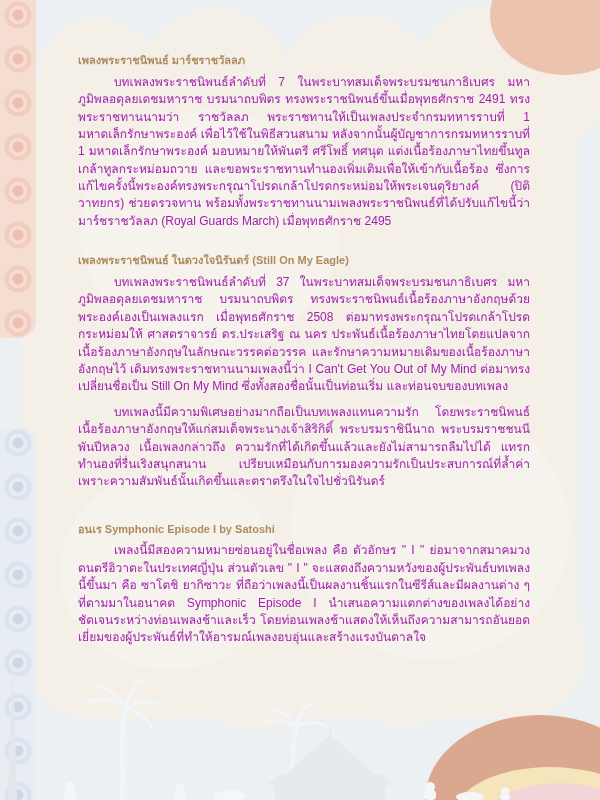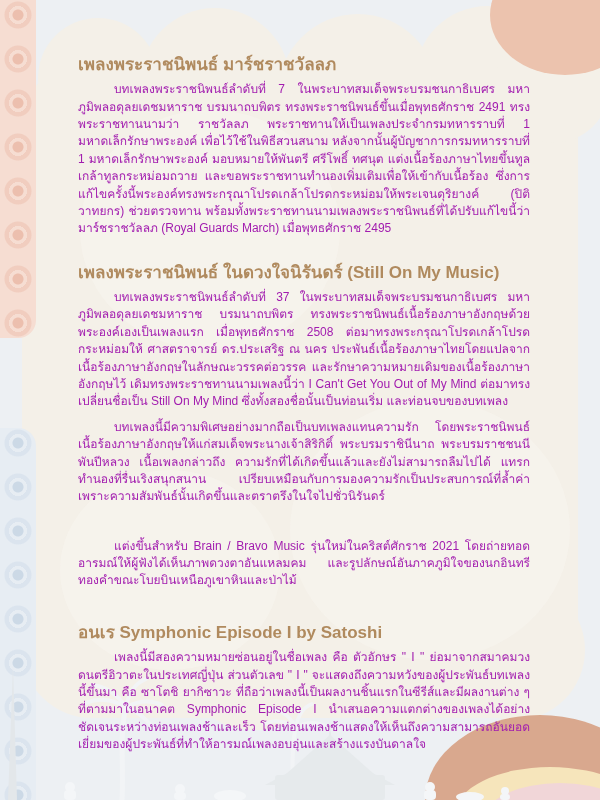--- a/index.html
+++ b/index.html
@@ -53,21 +53,21 @@
   .hill-pink{right:-35px;bottom:-53px;width:150px;height:70px;background:#f1d6d8;}
   .silhouettes{left:0;bottom:0;width:600px;height:135px;}
 
   
   .content{
     position:absolute;left:0;top:0;width:600px;height:800px;
     padding:54px 70px 0 78px;box-sizing:border-box;z-index:5;
   }
   h2.heading{
     margin:0 0 6px 0;
-    font-size:17px;font-weight:bold;color:#b08a5e;line-height:1.25;
+    font-size:11px;font-weight:bold;color:#b08a5e;line-height:1.25;
   }
   .sec{margin:0 0 24px 0;}
   .sec.gap-lg{margin-top:32px;}
   p.para{
     margin:0 0 8px 0;
     font-size:12px;line-height:1.45;color:#a21caf;
     text-align:justify;text-indent:3em;
   }
 </style>
 </head>
@@ -132,27 +132,26 @@
 </svg>
 
 <div class="content">
 
   <section class="sec">
     <h2 class="heading">เพลงพระราชนิพนธ์ มาร์ชราชวัลลภ</h2>
     <p class="para">บทเพลงพระราชนิพนธ์ลำดับที่ 7 ในพระบาทสมเด็จพระบรมชนกาธิเบศร มหาภูมิพลอดุลยเดชมหาราช บรมนาถบพิตร ทรงพระราชนิพนธ์ขึ้นเมื่อพุทธศักราช 2491 ทรงพระราชทานนามว่า ราชวัลลภ พระราชทานให้เป็นเพลงประจำกรมทหารราบที่ 1 มหาดเล็กรักษาพระองค์ เพื่อไว้ใช้ในพิธีสวนสนาม หลังจากนั้นผู้บัญชาการกรมทหารราบที่ 1 มหาดเล็กรักษาพระองค์ มอบหมายให้พันตรี ศรีโพธิ์ ทศนุต แต่งเนื้อร้องภาษาไทยขึ้นทูลเกล้าทูลกระหม่อมถวาย และขอพระราชทานทำนองเพิ่มเติมเพื่อให้เข้ากับเนื้อร้อง ซึ่งการแก้ไขครั้งนี้พระองค์ทรงพระกรุณาโปรดเกล้าโปรดกระหม่อมให้พระเจนดุริยางค์ (ปิติ วาทยกร) ช่วยตรวจทาน พร้อมทั้งพระราชทานนามเพลงพระราชนิพนธ์ที่ได้ปรับแก้ไขนี้ว่า มาร์ชราชวัลลภ (Royal Guards March) เมื่อพุทธศักราช 2495</p>
   </section>
 
   <section class="sec">
-    <h2 class="heading">เพลงพระราชนิพนธ์ ในดวงใจนิรันดร์ (Still On My Music)</h2>
+    <h2 class="heading">เพลงพระราชนิพนธ์ ในดวงใจนิรันดร์ (Still On My Eagle)</h2>
     <p class="para">บทเพลงพระราชนิพนธ์ลำดับที่ 37 ในพระบาทสมเด็จพระบรมชนกาธิเบศร มหาภูมิพลอดุลยเดชมหาราช บรมนาถบพิตร ทรงพระราชนิพนธ์เนื้อร้องภาษาอังกฤษด้วยพระองค์เองเป็นเพลงแรก เมื่อพุทธศักราช 2508 ต่อมาทรงพระกรุณาโปรดเกล้าโปรดกระหม่อมให้ ศาสตราจารย์ ดร.ประเสริฐ ณ นคร ประพันธ์เนื้อร้องภาษาไทยโดยแปลจากเนื้อร้องภาษาอังกฤษในลักษณะวรรคต่อวรรค และรักษาความหมายเดิมของเนื้อร้องภาษาอังกฤษไว้ เดิมทรงพระราชทานนามเพลงนี้ว่า I Can't Get You Out of My Mind ต่อมาทรงเปลี่ยนชื่อเป็น Still On My Mind ซึ่งทั้งสองชื่อนั้นเป็นท่อนเริ่ม และท่อนจบของบทเพลง</p>
     <p class="para">บทเพลงนี้มีความพิเศษอย่างมากถือเป็นบทเพลงแทนความรัก โดยพระราชนิพนธ์เนื้อร้องภาษาอังกฤษให้แก่สมเด็จพระนางเจ้าสิริกิติ์ พระบรมราชินีนาถ พระบรมราชชนนีพันปีหลวง เนื้อเพลงกล่าวถึง ความรักที่ได้เกิดขึ้นแล้วและยังไม่สามารถลืมไปได้ แทรกทำนองที่รื่นเริงสนุกสนาน เปรียบเหมือนกับการมองความรักเป็นประสบการณ์ที่ล้ำค่า เพราะความสัมพันธ์นั้นเกิดขึ้นและตราตรึงในใจไปชั่วนิรันดร์</p>
   </section>
 
   <section class="sec gap-lg">
-    <p class="para">แต่งขึ้นสำหรับ Brain / Bravo Music รุ่นใหม่ในคริสต์ศักราช 2021 โดยถ่ายทอดอารมณ์ให้ผู้ฟังได้เห็นภาพดวงตาอันแหลมคม และรูปลักษณ์อันภาคภูมิใจของนกอินทรีทองคำขณะโบยบินเหนือภูเขาหินและป่าไม้</p>
   </section>
 
   <section class="sec gap-lg">
     <h2 class="heading">อนเร Symphonic Episode I by Satoshi</h2>
     <p class="para">เพลงนี้มีสองความหมายซ่อนอยู่ในชื่อเพลง คือ ตัวอักษร " I " ย่อมาจากสมาคมวงดนตรีอิวาตะในประเทศญี่ปุ่น ส่วนตัวเลข " I " จะแสดงถึงความหวังของผู้ประพันธ์บทเพลงนี้ขึ้นมา คือ ซาโตชิ ยากิซาวะ ที่ถือว่าเพลงนี้เป็นผลงานชิ้นแรกในซีรีส์และมีผลงานต่าง ๆ ที่ตามมาในอนาคต Symphonic Episode I นำเสนอความแตกต่างของเพลงได้อย่างชัดเจนระหว่างท่อนเพลงช้าและเร็ว โดยท่อนเพลงช้าแสดงให้เห็นถึงความสามารถอันยอดเยี่ยมของผู้ประพันธ์ที่ทำให้อารมณ์เพลงอบอุ่นและสร้างแรงบันดาลใจ</p>
   </section>
 
 </div>
 
 </body></html>

